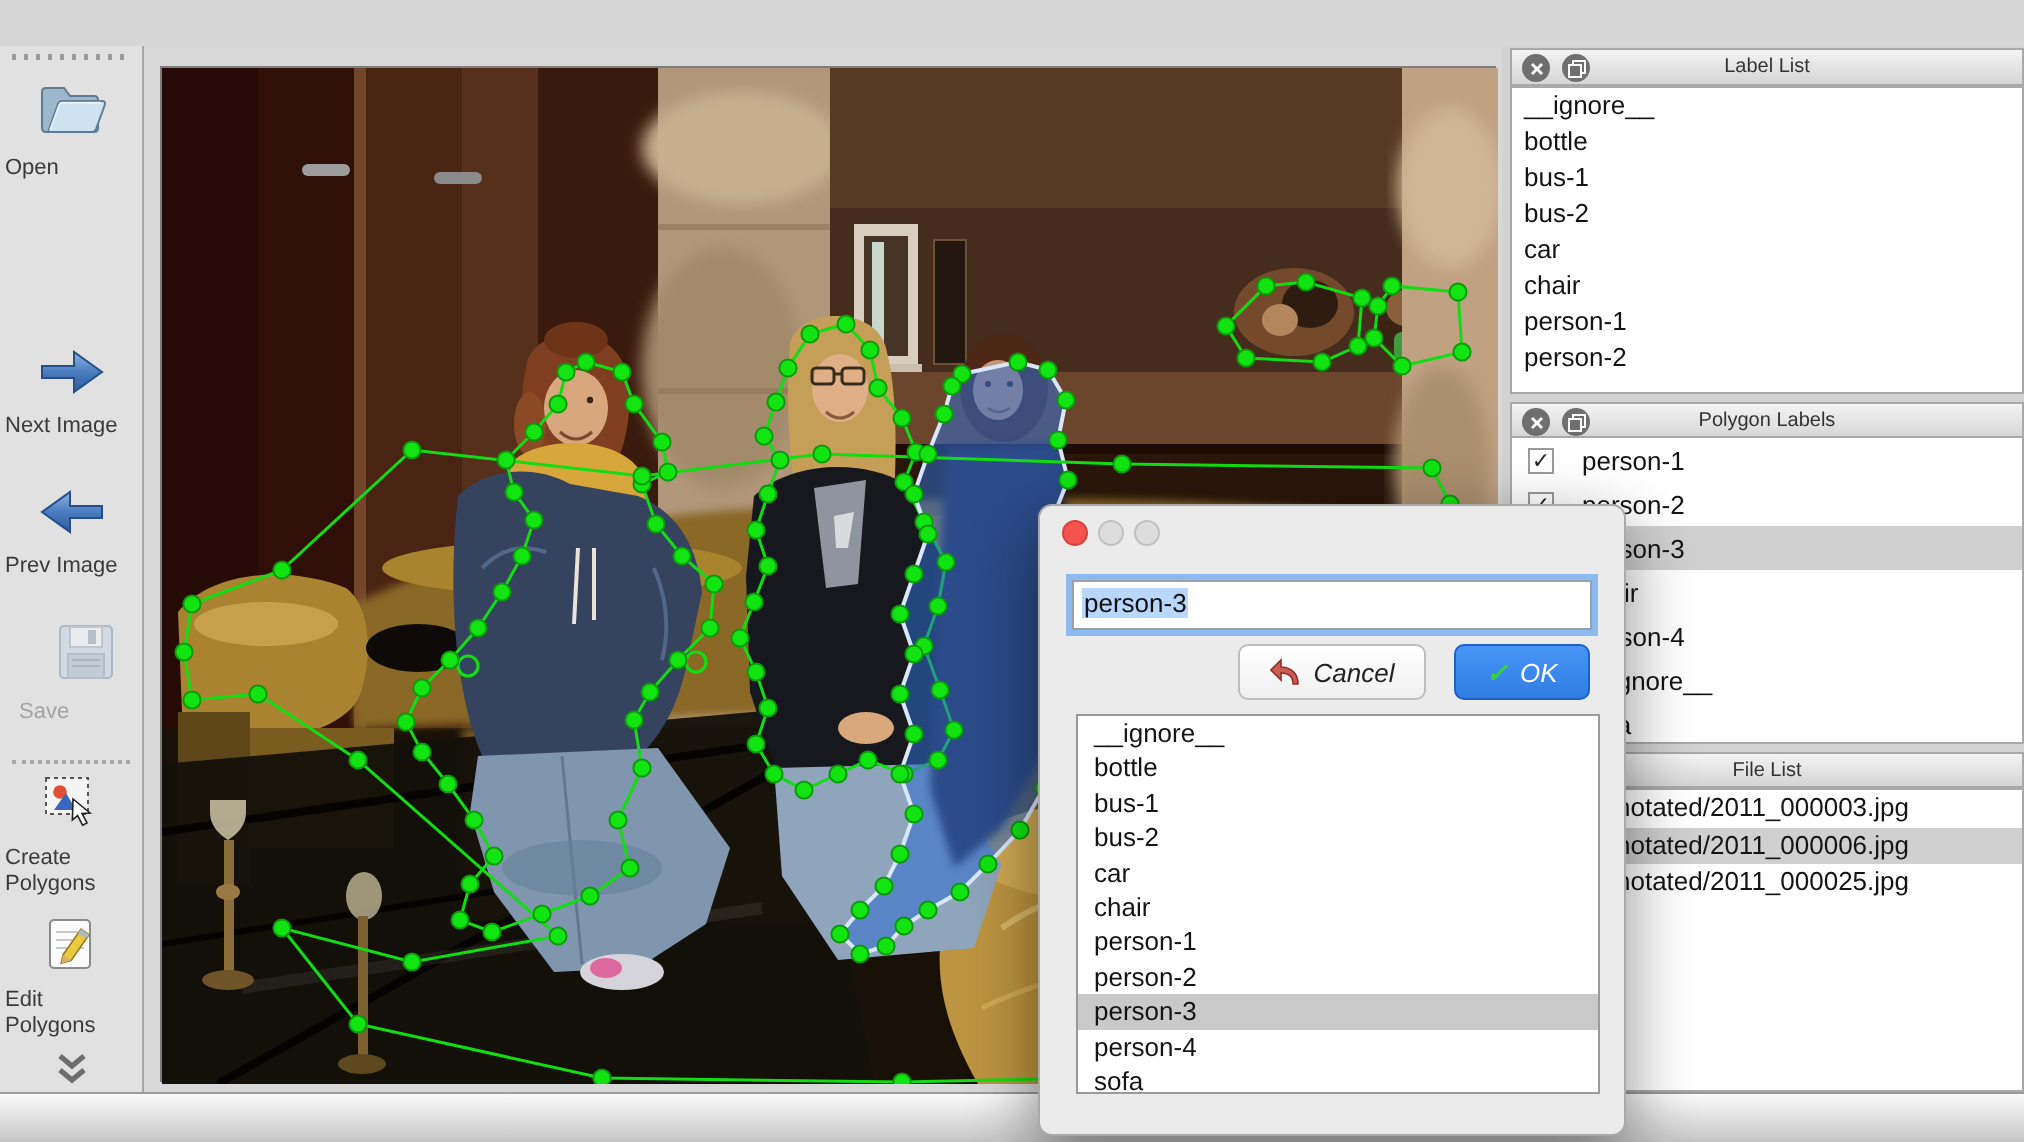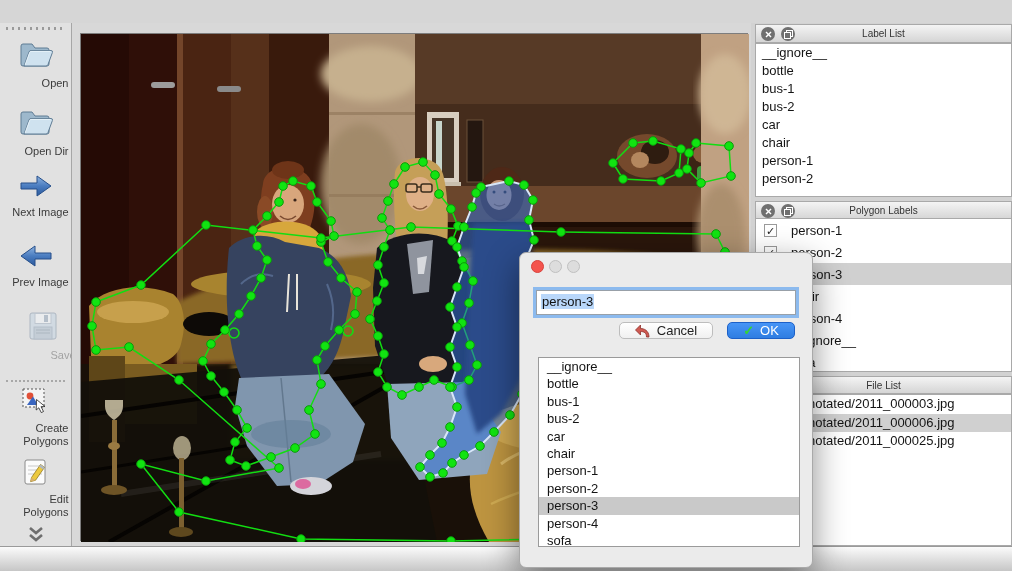--- a/index.html
+++ b/index.html
@@ -13,21 +13,21 @@
     border-radius:5px 5px 0 0; text-align:center; line-height:22px; font-size:13px; color:#3e3e3e; }
   .lights { position:absolute; left:9px; top:5px; display:flex; gap:7px; }
   .light { width:12px; height:12px; border-radius:50%; background:#cccccc; border:1px solid #adadad; }
   
   .main { position:absolute; top:23px; left:0; right:0; bottom:25px; display:flex; }
   
   .toolbar { position:relative; width:72px; background:#e1e1e1; border-right:1px solid #a6a6a6; }
   .tb-handle { position:absolute; top:4px; left:6px; right:6px; height:3px;
     background-image:repeating-linear-gradient(90deg,#9a9a9a 0 2px,transparent 2px 6px); }
   .tool { position:absolute; left:0; width:71px; display:flex; flex-direction:column; align-items:center; cursor:default; }
-  .tool .tlabel { margin-top:3px; font-size:11px; color:#3a3a3a; text-align:right; line-height:13px; width:66px; }
+  .tool .tlabel { margin-top:3px; font-size:11px; color:#3a3a3a; text-align:left; line-height:13px; width:66px; }
   .tool.disabled { opacity:.95;padding-left:14px; }
   .tool.disabled .ticon { opacity:.55; }
   .tool.disabled .tlabel { color:#a0a0a0; }
   .tb-sep { position:absolute; top:357px; left:6px; right:6px; border-top:2px dotted #a8a8a8; }
   .tb-chevron { position:absolute; top:504px; left:0; width:71px; text-align:center; }
   
   .canvas { position:relative; flex:1; background:#d8d8d8; overflow:hidden; }
   .photo { position:absolute; left:8px; top:10px; width:668px; height:508px; border:1px solid #7d7d7d; }
   .photo svg { position:absolute; left:0; top:0; }
   .gpoly { fill:none; stroke:var(--green); stroke-width:1.5; }
@@ -56,22 +56,22 @@
   .dialog { position:absolute; left:519px; top:252px; width:294px; height:316px; background:#ebebeb;
     border:1px solid #a9a9a9; border-radius:7px; box-shadow:0 12px 34px rgba(0,0,0,.45); z-index:50; }
   .dlights { position:absolute; left:11px; top:7px; display:flex; gap:5px; }
   .dlight { width:13px; height:13px; border-radius:50%; }
   .dlight.red { background:#f4544d; border:1px solid #d8423c; }
   .dlight.gray { background:#dddddd; border:1px solid #c0c0c0; }
   .dinput { position:absolute; left:16px; top:37px; width:260px; height:25px; background:#fff;
     border:1px solid #98a0a8; box-shadow:0 0 0 3px #8cbaee; }
   .dinput .txt { font-size:13px; color:#111; margin:3px 0 0 4px; display:inline-block;
     background:#b9d7fa; padding:0 1px; }
-  .dbtn { position:absolute; top:69px; height:17px; border-radius:5px; display:flex;
-    align-items:center; justify-content:center; gap:6px; font-size:13px; cursor:default; }
+  .dbtn { position:absolute; top:69px; height:28px; border-radius:5px; display:flex;
+    align-items:center; justify-content:center; gap:6px; font-size:13px; cursor:default;font-style:italic; }
   .dbtn.cancel { left:99px; width:94px; background:linear-gradient(#ffffff,#f0f0f0);
     border:1px solid #bdbdbd; color:#222; }
   .dbtn.ok { left:207px; width:68px; background:linear-gradient(#4795f7,var(--accent));
     border:1px solid #1c60c8; color:#fff; }
   .dbtn.ok .chk { color:#35d435; font-weight:bold; font-size:13px; }
   .dlist { position:absolute; left:18px; top:104px; width:262px; height:190px; background:#fff;
     border:1px solid #9a9a9a; overflow:hidden; }
   .drow { height:17.4px; line-height:17.4px; font-size:13px; color:#141414; padding-left:8px; white-space:nowrap; }
   .drow.sel { background:#c9c9c9; }
 </style>
@@ -92,28 +92,20 @@
             <polyline points="4,8 10,13 16,8" fill="none" stroke="#6e6e6e" stroke-width="2.6"></polyline>
           </svg>
       </div>
     <div class="tool" style="top: 15px;">
           <span class="ticon"><svg width="38" height="32" viewBox="0 0 38 32">
               <path d="M4 10 L4 26 Q4 28 6 28 L30 28 Q32 28 32 26 L32 12 Q32 10 30 10 L18 10 L15 6 L6 6 Q4 6 4 8 Z" fill="#9db8cc" stroke="#5f7c94"></path>
               <path d="M7 28 L12 14 Q12.5 12.5 14 12.5 L34 12.5 Q36 12.5 35.4 14.5 L31 26.5 Q30.4 28 29 28 Z" fill="#cfe2ef" stroke="#5f7c94"></path>
               <path d="M8 27 L12.6 14.6 Q13 13.4 14.2 13.4 L33.5 13.4" fill="none" stroke="#eef6fb" opacity=".8"></path>
             </svg></span>
           <span class="tlabel">Open</span>
-        </div>
-        <div class="tool" style="top: 83px;">
-          <span class="ticon"><svg width="38" height="32" viewBox="0 0 38 32">
-              <path d="M4 10 L4 26 Q4 28 6 28 L30 28 Q32 28 32 26 L32 12 Q32 10 30 10 L18 10 L15 6 L6 6 Q4 6 4 8 Z" fill="#9db8cc" stroke="#5f7c94"></path>
-              <path d="M7 28 L12 14 Q12.5 12.5 14 12.5 L34 12.5 Q36 12.5 35.4 14.5 L31 26.5 Q30.4 28 29 28 Z" fill="#cfe2ef" stroke="#5f7c94"></path>
-              <path d="M8 27 L12.6 14.6 Q13 13.4 14.2 13.4 L33.5 13.4" fill="none" stroke="#eef6fb" opacity=".8"></path>
-            </svg></span>
-          <span class="tlabel">Open Dir</span>
         </div>
         <div class="tool" style="top: 150px;">
           <span class="ticon"><svg width="36" height="26" viewBox="0 0 36 26">
               <defs>
                 <linearGradient id="agN" x1="0" y1="0" x2="0" y2="1">
                   <stop offset="0" stop-color="#8fb4e0"></stop>
                   <stop offset=".5" stop-color="#4a7cc0"></stop>
                   <stop offset="1" stop-color="#2c5a9c"></stop>
                 </linearGradient>
               </defs>

